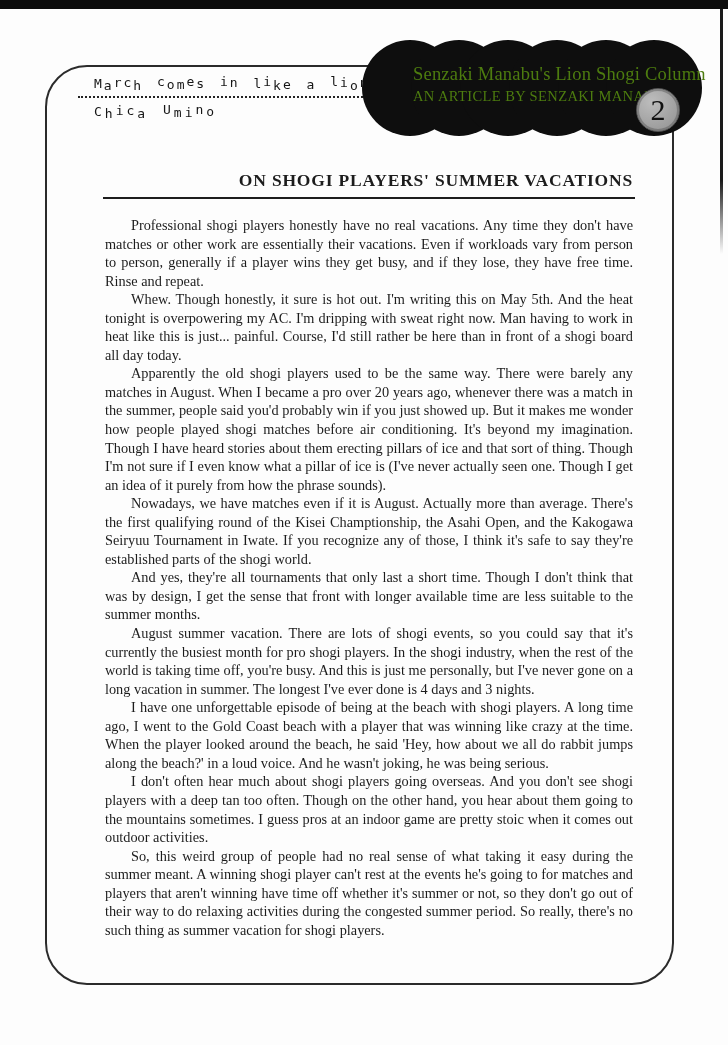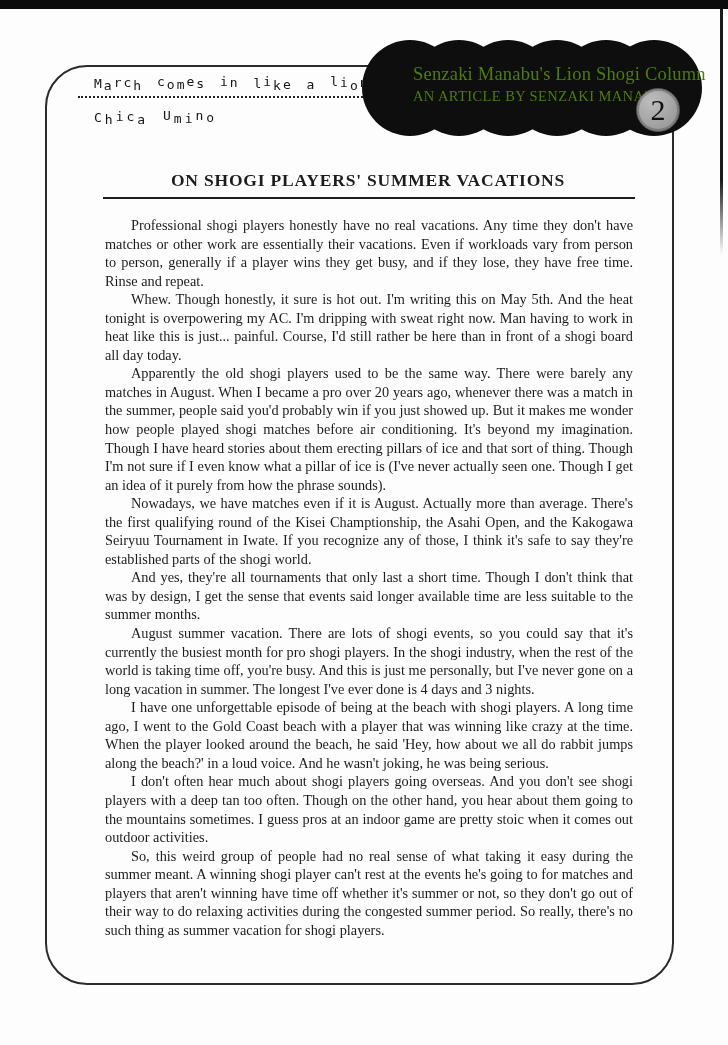--- a/index.html
+++ b/index.html
@@ -13,42 +13,42 @@
 
   
   .frame{position:absolute;left:45px;top:65px;width:625px;height:916px;
          border:2px solid #2b2b2b;border-radius:42px;background:#fdfdfd;}
 
   
   .credit{position:absolute;left:78px;top:76px;width:296px;z-index:3;
           font-family:"DejaVu Sans Mono", monospace;font-size:13px;color:#161616;}
   .credit .line1{display:block;padding-left:16px;letter-spacing:2px;word-spacing:4px;
                  padding-bottom:5px;border-bottom:2px dotted #222;}
-  .credit .line2{display:block;padding-left:16px;letter-spacing:3px;word-spacing:4px;margin-top:12px;}
+  .credit .line2{display:block;padding-left:16px;letter-spacing:3px;word-spacing:4px;margin-top:6px;}
 
   
   .badge{position:absolute;left:362px;top:40px;width:341px;height:96px;z-index:4;}
   .badge .cloud i{position:absolute;top:0;width:96px;height:96px;border-radius:50%;background:#0e0e0e;}
   .badge .cloud i:nth-child(1){left:0;}
   .badge .cloud i:nth-child(2){left:49px;}
   .badge .cloud i:nth-child(3){left:98px;}
   .badge .cloud i:nth-child(4){left:147px;}
   .badge .cloud i:nth-child(5){left:196px;}
   .badge .cloud i:nth-child(6){left:244px;}
   .badge .btxt{position:absolute;left:28px;top:24px;width:300px;color:#4d7c0f;z-index:5;margin-left:23px;}
   .badge .btitle{font-size:18.5px;letter-spacing:0.2px;white-space:nowrap;}
   .badge .bsub{font-size:14.5px;letter-spacing:0.4px;margin-top:3px;white-space:nowrap;}
   .num-badge{position:absolute;left:274px;top:48px;width:42px;height:42px;border-radius:50%;
              background:radial-gradient(circle at 35% 30%, #bdbdbd, #8f8f8f);
              border:1px solid #555;box-shadow:inset 0 0 0 2px rgba(60,60,60,.35);
              display:flex;align-items:center;justify-content:center;z-index:6;
              font-size:30px;color:#111;}
 
   
-  .article-title{position:absolute;left:103px;top:170px;width:530px;text-align:center;z-index:2;
+  .article-title{position:absolute;left:103px;top:170px;width:530px;text-align:right;z-index:2;
                  font-size:17.5px;font-weight:600;letter-spacing:0.8px;white-space:nowrap;}
   .title-rule{position:absolute;left:103px;top:197px;width:532px;height:0;
               border-bottom:2px solid #1d1d1d;}
   .article-body{position:absolute;left:105px;top:216px;width:528px;z-index:2;
                 font-size:14.3px;line-height:18.55px;text-align:justify;}
   .article-body p{margin:0;text-indent:26px;}
 </style>
 </head>
 <body>
 
@@ -81,20 +81,20 @@
   </div>
 
   <div class="article-title">ON SHOGI PLAYERS' SUMMER VACATIONS</div>
   <div class="title-rule"></div>
 
   <div class="article-body">
       <p>Professional shogi players honestly have no real vacations. Any time they don't have matches or other work are essentially their vacations. Even if workloads vary from person to person, generally if a player wins they get busy, and if they lose, they have free time. Rinse and repeat.</p>
       <p>Whew. Though honestly, it sure is hot out. I'm writing this on May 5th. And the heat tonight is overpowering my AC. I'm dripping with sweat right now. Man having to work in heat like this is just... painful. Course, I'd still rather be here than in front of a shogi board all day today.</p>
       <p>Apparently the old shogi players used to be the same way. There were barely any matches in August. When I became a pro over 20 years ago, whenever there was a match in the summer, people said you'd probably win if you just showed up. But it makes me wonder how people played shogi matches before air conditioning. It's beyond my imagination. Though I have heard stories about them erecting pillars of ice and that sort of thing. Though I'm not sure if I even know what a pillar of ice is (I've never actually seen one. Though I get an idea of it purely from how the phrase sounds).</p>
       <p>Nowadays, we have matches even if it is August. Actually more than average. There's the first qualifying round of the Kisei Champtionship, the Asahi Open, and the Kakogawa Seiryuu Tournament in Iwate. If you recognize any of those, I think it's safe to say they're established parts of the shogi world.</p>
-      <p>And yes, they're all tournaments that only last a short time. Though I don't think that was by design, I get the sense that events said longer available time are less suitable to the summer months.</p>
+      <p>And yes, they're all tournaments that only last a short time. Though I don't think that was by design, I get the sense that front with longer available time are less suitable to the summer months.</p>
       <p>August summer vacation. There are lots of shogi events, so you could say that it's currently the busiest month for pro shogi players. In the shogi industry, when the rest of the world is taking time off, you're busy. And this is just me personally, but I've never gone on a long vacation in summer. The longest I've ever done is 4 days and 3 nights.</p>
       <p>I have one unforgettable episode of being at the beach with shogi players. A long time ago, I went to the Gold Coast beach with a player that was winning like crazy at the time. When the player looked around the beach, he said 'Hey, how about we all do rabbit jumps along the beach?' in a loud voice. And he wasn't joking, he was being serious.</p>
       <p>I don't often hear much about shogi players going overseas. And you don't see shogi players with a deep tan too often. Though on the other hand, you hear about them going to the mountains sometimes. I guess pros at an indoor game are pretty stoic when it comes out outdoor activities.</p>
       <p>So, this weird group of people had no real sense of what taking it easy during the summer meant. A winning shogi player can't rest at the events he's going to for matches and players that aren't winning have time off whether it's summer or not, so they don't go out of their way to do relaxing activities during the congested summer period. So really, there's no such thing as summer vacation for shogi players.</p>
     </div>
 
 </div>
 
 </body></html>

